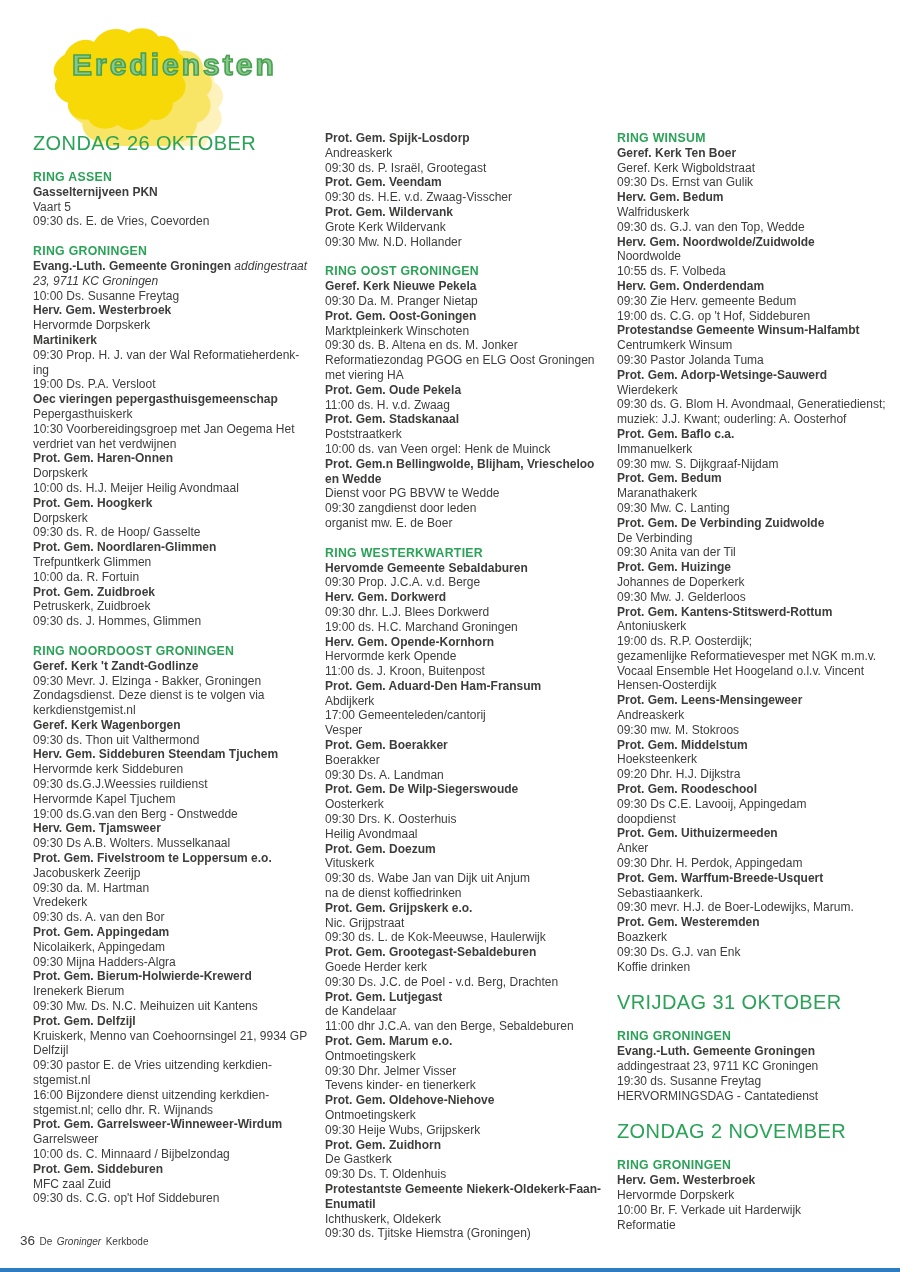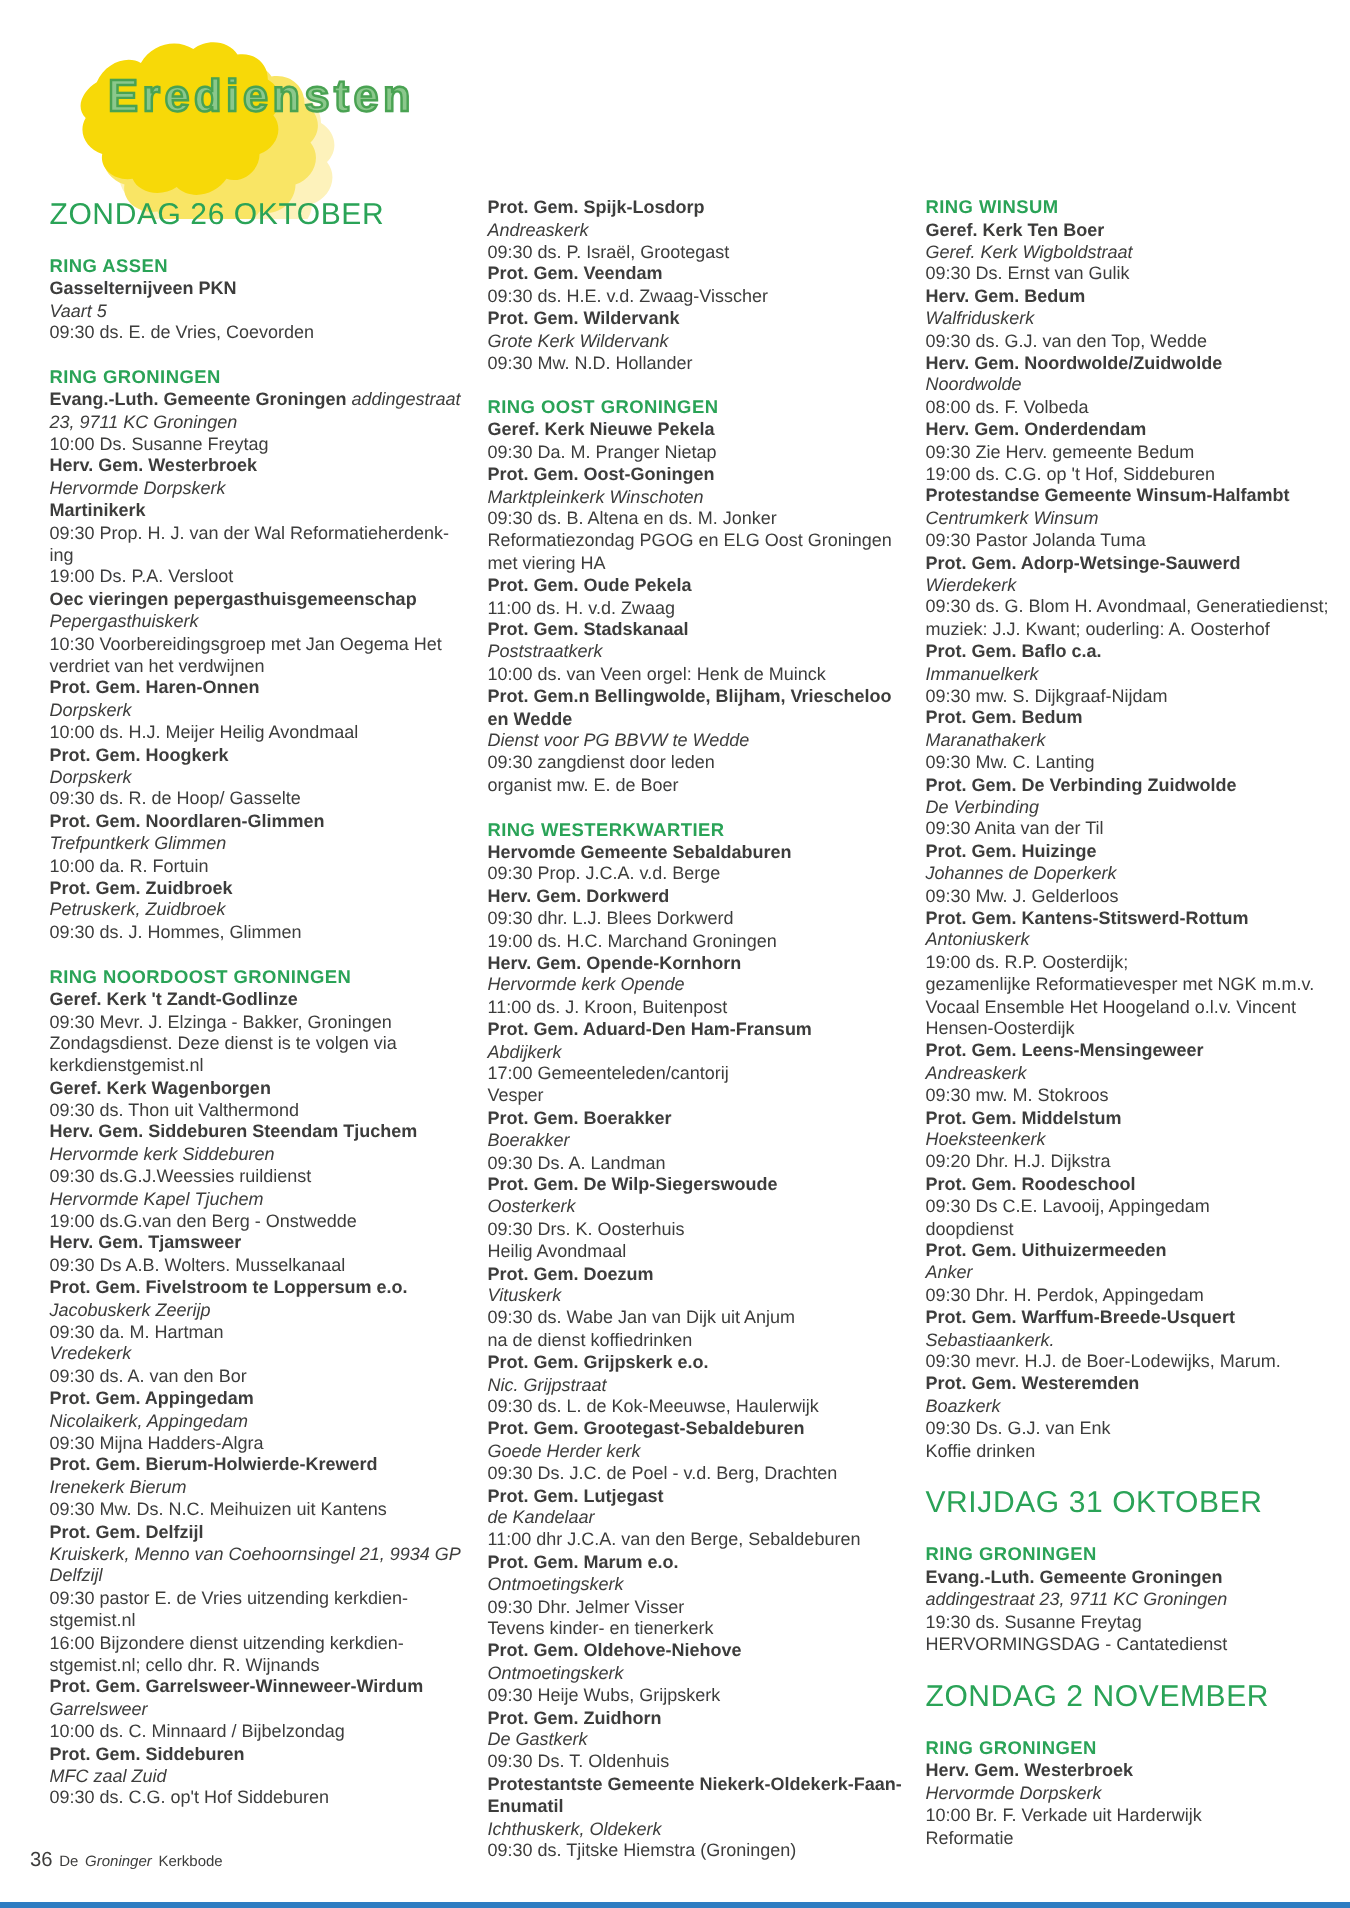--- a/index.html
+++ b/index.html
@@ -24,21 +24,21 @@
 
   
   .columns{
     position:absolute;left:33px;top:131px;width:862px;
     display:flex;gap:14px;align-items:flex-start;
   }
   .col{width:278px;flex:0 0 278px;}
 
   .ln{font-size:12px;line-height:14.8px;}
   .ln.b{font-weight:bold;}
-  .ln.i{font-style:italic;}
+  .ln.i{}
   .ln.mix .b{font-weight:bold;}
   .ln.mix .i{font-style:italic;}
   .ln.day{
     color:var(--heading-green,#2aa357);
     font-size:20px;line-height:24px;letter-spacing:0.4px;
     margin:16px 0 12px 0;
   }
   .ln.ring{
     color:var(--heading-green,#2aa357);
     font-weight:bold;letter-spacing:0.3px;
@@ -212,21 +212,21 @@
     <div class="col" id="col-2">
         <div class="ln ring">RING WINSUM</div>
         <div class="ln b">Geref. Kerk Ten Boer</div>
         <div class="ln i">Geref. Kerk Wigboldstraat</div>
         <div class="ln n">09:30 Ds. Ernst van Gulik</div>
         <div class="ln b">Herv. Gem. Bedum</div>
         <div class="ln i">Walfriduskerk</div>
         <div class="ln n">09:30 ds. G.J. van den Top, Wedde</div>
         <div class="ln b">Herv. Gem. Noordwolde/Zuidwolde</div>
         <div class="ln i">Noordwolde</div>
-        <div class="ln n">08:00 ds. F. Volbeda</div>
+        <div class="ln n">10:55 ds. F. Volbeda</div>
         <div class="ln b">Herv. Gem. Onderdendam</div>
         <div class="ln n">09:30 Zie Herv. gemeente Bedum</div>
         <div class="ln n">19:00 ds. C.G. op 't Hof, Siddeburen</div>
         <div class="ln b">Protestandse Gemeente Winsum-Halfambt</div>
         <div class="ln i">Centrumkerk Winsum</div>
         <div class="ln n">09:30 Pastor Jolanda Tuma</div>
         <div class="ln b">Prot. Gem. Adorp-Wetsinge-Sauwerd</div>
         <div class="ln i">Wierdekerk</div>
         <div class="ln n">09:30 ds. G. Blom H. Avondmaal, Generatiedienst; muziek: J.J. Kwant; ouderling: A. Oosterhof</div>
         <div class="ln b">Prot. Gem. Baflo c.a.</div>

